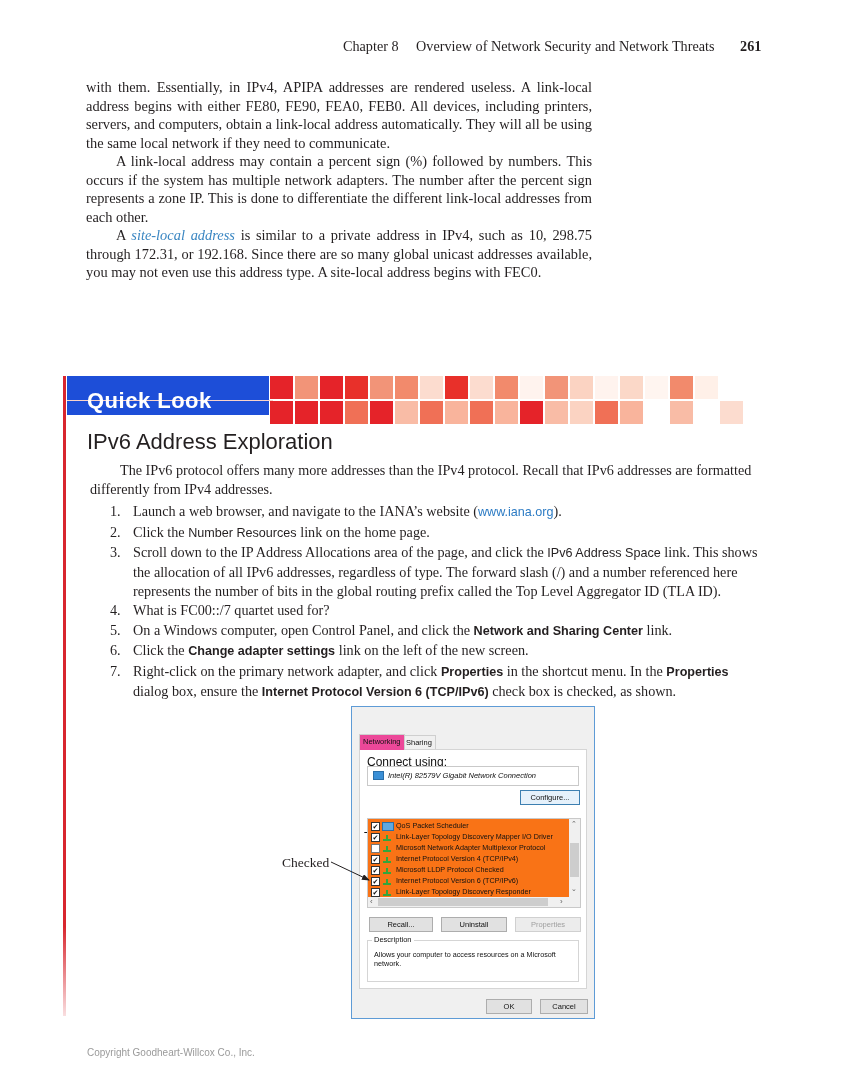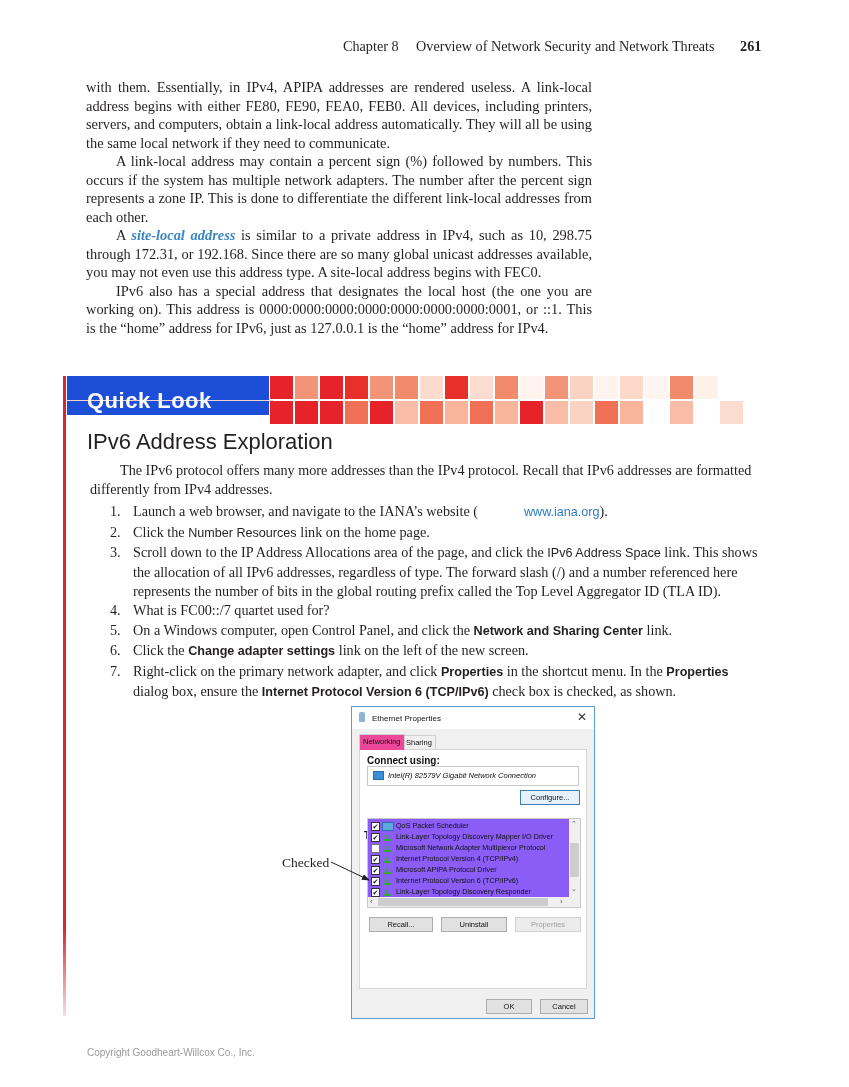--- a/index.html
+++ b/index.html
@@ -7,58 +7,58 @@
   .serif { font-family: "Liberation Serif", "DejaVu Serif", serif; }
   .sans { font-family: "Liberation Sans", "DejaVu Sans", sans-serif; }
 
   .running-head { position: absolute; top: 38px; left: 343px; font-size: 14.2px; white-space: nowrap; }
   .running-head .chap { margin-right: 14px; }
   .running-head .pgnum { font-weight: bold; margin-left: 22px; }
 
   .body-text { position: absolute; left: 86px; top: 78px; width: 506px; font-size: 14.4px; line-height: 18.5px; text-align: justify; }
   .body-text p { margin: 0; }
   .body-text p.indent { text-indent: 30px; }
-  .term { color: #3a86c2; font-weight: bold; font-style: italic; }
+  .term { color: #3a86c2; font-weight: normal; font-style: italic; }
 
   .ql-rule { position: absolute; left: 63px; top: 376px; width: 3px; height: 640px;
              background: linear-gradient(to bottom, #d8262e 0%, #d8262e 86%, rgba(216,38,46,0.15) 100%); }
   .ql-banner { position: absolute; left: 67px; top: 376px; width: 202px; height: 39px; background: #1d4ed8; }
   .ql-banner .lbl { position: absolute; left: 20px; top: 12px; color: #fff; font-size: 22px; font-weight: bold; letter-spacing: 0.5px; }
   .ql-banner .line { position: absolute; left: 0; right: -4px; top: 24px; height: 1px; background: #fbd3c8; }
   .tiles { position: absolute; left: 270px; top: 376px; }
   .tile { position: absolute; width: 23px; height: 23px; }
 
   .ql-title { position: absolute; left: 87px; top: 429px; font-size: 22px; color: #231f20; }
 
   .ql-body { position: absolute; left: 86px; top: 457px; width: 680px; font-size: 14.2px; line-height: 18.6px; }
   .ql-body p.intro { margin: 4px; text-indent: 30px; }
   .ql-body ol { margin: 0; padding: 0; list-style: none; }
   .ql-body li { position: relative; padding-left: 47px; margin-top: 1px; }
   .ql-body li .num { position: absolute; left: 24px; }
   .ui { font-family: "Liberation Sans", "DejaVu Sans", sans-serif; font-size: 12.6px; }
   .uib { font-family: "Liberation Sans", "DejaVu Sans", sans-serif; font-size: 12.6px; font-weight: bold; }
-  .link { color: #2c7bc4; font-family: "Liberation Sans", "DejaVu Sans", sans-serif; font-size: 12.6px; margin-left: 46px; }
+  .link { color: #2c7bc4; font-family: "Liberation Sans", "DejaVu Sans", sans-serif; font-size: 12.6px; }
 
   
   .dlg { position: absolute; left: 351px; top: 706px; width: 242px; height: 311px; background: #f0f0f0; border: 1px solid #5e9bd6; font-family: "Liberation Sans", "DejaVu Sans", sans-serif; font-size: 7.5px; color: #111; }
   .dlg .titlebar { position: absolute; left: 0; right: 0; top: 0; height: 22px; background: #fff; }
   .dlg .titlebar .ico { position: absolute; left: 7px; top: 5px; width: 6px; height: 10px; background: #8fb3d4; border-radius: 2px 2px 1px 1px; }
   .dlg .titlebar .ttl { position: absolute; left: 20px; top: 7px; font-size: 8px; }
   .dlg .titlebar .x { position: absolute; right: 7px; top: 3px; font-size: 12px; color: #333; }
   .tab { position: absolute; top: 27px; height: 12px; padding: 2px 3px 0 3px; font-size: 7.5px; border: 1px solid #cfcfcf; border-bottom: none; }
   .tab.active { background: #ec4899; z-index: 2; height: 13px; }
   .tab.inactive { background: #f0f0f0; top: 28px; }
   .panel { position: absolute; left: 7px; top: 42px; width: 226px; height: 238px; background: #fff; border: 1px solid #d5d5d5; }
-  .panel .lbl { position: absolute; font-size: 10px; font-weight: bold; }
+  .panel .lbl { position: absolute; font-size: 12px; }
   .adapterbox { position: absolute; left: 7px; top: 16px; width: 210px; height: 18px; border: 1px solid #c9c9c9; background: #fff; }
   .netico { position: absolute; width: 9px; height: 7px; background: #3a8fd6; border: 1px solid #2a6ea8; }
   .btn { position: absolute; height: 13px; background: #e1e1e1; border: 1px solid #adadad; text-align: center; line-height: 13px; font-size: 7.5px; }
   .btn.focus { border: 1px solid #3c7fb1; background: #e5f1fb; }
   .btn.disabled { color: #a0a0a0; background: #ececec; border-color: #d0d0d0; }
-  .listbox { position: absolute; left: 7px; top: 68px; width: 212px; height: 88px; border: 1px solid #c9c9c9; background: #8b5cf6; overflow: hidden; }
+  .listbox { position: absolute; left: 7px; top: 68px; width: 212px; height: 88px; border: 1px solid #c9c9c9; background: #f97316; overflow: hidden; }
   .li { position: absolute; left: 2px; height: 11px; width: 196px; white-space: nowrap; font-size: 7.2px; }
   .chk { position: absolute; left: 1px; top: 1px; width: 7px; height: 7px; border: 1px solid #333; background: #fff; font-size: 7px; line-height: 7px; text-align: center; }
   .chk.off { border-color: #777; }
   .proto-ico { position: absolute; left: 13px; top: 3px; width: 8px; height: 6px; }
   .proto-ico:before { content: ""; position: absolute; left: 3px; top: 0; width: 2px; height: 4px; background: #35a53c; }
   .proto-ico:after { content: ""; position: absolute; left: 0; top: 4px; width: 8px; height: 2px; background: #35a53c; }
   .qos-ico { position: absolute; left: 12px; top: 1px; width: 10px; height: 7px; background: #5fa8e0; border: 1px solid #2a6ea8; }
   .li .txt { position: absolute; left: 26px; top: 0; }
   .vscroll { position: absolute; right: 0; top: 0; width: 11px; height: 78px; background: #f0f0f0; }
   .vscroll .thumb { position: absolute; left: 1px; top: 24px; width: 9px; height: 34px; background: #cdcdcd; }
@@ -81,21 +81,20 @@
 <div class="running-head serif">
   <span class="chap">Chapter 8</span>
   <span>Overview of Network Security and Network Threats</span>
   <span class="pgnum">261</span>
 </div>
 
 <div class="body-text serif">
   <p>with them. Essentially, in IPv4, APIPA addresses are rendered useless. A link-local address begins with either FE80, FE90, FEA0, FEB0. All devices, including printers, servers, and computers, obtain a link-local address automatically. They will all be using the same local network if they need to communicate.</p>
   <p class="indent">A link-local address may contain a percent sign (%) followed by numbers. This occurs if the system has multiple network adapters. The number after the percent sign represents a zone IP. This is done to differentiate the different link-local addresses from each other.</p>
   <p class="indent"><span>A </span><span class="term">site-local address</span><span> is similar to a private address in IPv4, such as 10, 298.75 through 172.31, or 192.168. Since there are so many global unicast addresses available, you may not even use this address type. A site-local address begins with FEC0.</span></p>
-  <p class="indent">IPv6 also has a special address that designates the local host (the one you are working on). This address is 0000:0000:0000:0000:0000:0000:0000:0001, or ::1. This is the “home” address for IPv6, just as 127.0.0.1 is the “home” address for IPv4.</p>
 </div>
 
 <div class="ql-rule"></div>
 <div class="ql-banner">
   <div class="line"></div>
   <span class="lbl sans">Quick Look 8.1.3</span>
 </div>
 <div class="tiles" id="tiles">
     <div class="tile" style="left: 0px; top: 0px; background: rgb(229, 35, 41);"></div>
     <div class="tile" style="left: 25px; top: 0px; background: rgb(242, 148, 120);"></div>
@@ -143,25 +142,20 @@
     <li><span class="num">2.</span><span>Click the </span><span class="ui">Number Resources</span><span> link on the home page.</span></li>
     <li><span class="num">3.</span><span>Scroll down to the IP Address Allocations area of the page, and click the </span><span class="ui">IPv6 Address Space</span><span> link. This shows the allocation of all IPv6 addresses, regardless of type. The forward slash (/) and a number referenced here represents the number of bits in the global routing prefix called the Top Level Aggregator ID (TLA ID).</span></li>
     <li><span class="num">4.</span><span>What is FC00::/7 quartet used for?</span></li>
     <li><span class="num">5.</span><span>On a Windows computer, open Control Panel, and click the </span><span class="uib">Network and Sharing Center</span><span> link.</span></li>
     <li><span class="num">6.</span><span>Click the </span><span class="uib">Change adapter settings</span><span> link on the left of the new screen.</span></li>
     <li><span class="num">7.</span><span>Right-click on the primary network adapter, and click </span><span class="uib">Properties</span><span> in the shortcut menu. In the </span><span class="uib">Properties</span><span> dialog box, ensure the </span><span class="uib">Internet Protocol Version 6 (TCP/IPv6)</span><span> check box is checked, as shown.</span></li>
   </ol>
 </div>
 
 <div class="dlg">
-  <div class="titlebar">
-    <span class="ico"></span>
-    <span class="ttl">Ethernet Properties</span>
-    <span class="x">✕</span>
-  </div>
   <div class="tab active" style="left:7px;">Networking</div>
   <div class="tab inactive" style="left:50px;">Sharing</div>
 
   <div class="panel">
     <span class="lbl" style="left:7px; top:5px;">Connect using:</span>
     <div class="adapterbox">
       <span class="netico" style="left:5px; top:4px;"></span>
       <span style="position:absolute; left:20px; top:4px;font-style:italic;">Intel(R) 82579V Gigabit Network Connection</span>
     </div>
     <div class="btn focus" style="left:160px; top:40px; width:58px;">Configure...</div>
@@ -185,21 +179,21 @@
             <span class="txt">Microsoft Network Adapter Multiplexor Protocol</span>
           </div>
           <div class="li" style="top: 35px;">
             <span class="chk">✔</span>
             <span class="proto-ico"></span>
             <span class="txt">Internet Protocol Version 4 (TCP/IPv4)</span>
           </div>
           <div class="li" style="top: 46px;">
             <span class="chk">✔</span>
             <span class="proto-ico"></span>
-            <span class="txt">Microsoft APIPA Protocol Driver</span>
+            <span class="txt">Microsoft LLDP Protocol Checked</span>
           </div>
           <div class="li" style="top: 57px;">
             <span class="chk">✔</span>
             <span class="proto-ico"></span>
             <span class="txt">Internet Protocol Version 6 (TCP/IPv6)</span>
           </div>
           <div class="li" style="top: 68px;">
             <span class="chk">✔</span>
             <span class="proto-ico"></span>
             <span class="txt">Link-Layer Topology Discovery Responder</span>
@@ -214,20 +208,24 @@
         <span class="l" style="left:2px;">‹</span>
         <div class="thumb"></div>
         <span class="r" style="left:192px;">›</span>
       </div>
     </div>
 
     <div class="btn" style="left:9px; top:167px; width:62px;">Recall...</div>
     <div class="btn" style="left:81px; top:167px; width:64px;">Uninstall</div>
     <div class="btn disabled" style="left:155px; top:167px; width:64px;">Properties</div>
 
+    <div class="groupbox">
+      <span class="legend">Description</span>
+      <div class="desc">Allows your computer to access resources on a Microsoft network.</div>
+    </div>
   </div>
 
   <div class="btn" style="left:134px; top:292px; width:44px;">OK</div>
   <div class="btn" style="left:188px; top:292px; width:46px;">Cancel</div>
 </div>
 
 <div class="callout serif">Checked</div>
 <svg class="callout-arrow" width="849" height="1087" style="position:absolute; left:0; top:0; pointer-events:none;">
   <defs>
     <marker id="ah" markerWidth="8" markerHeight="6" refX="7" refY="3" orient="auto">

